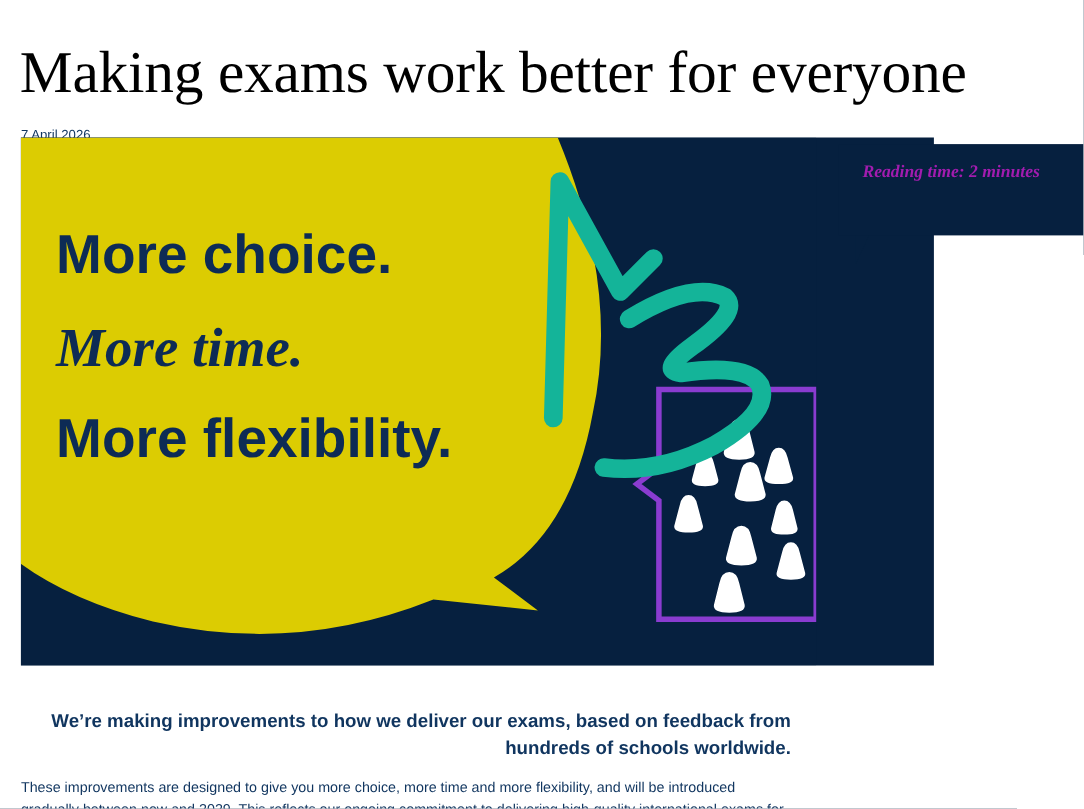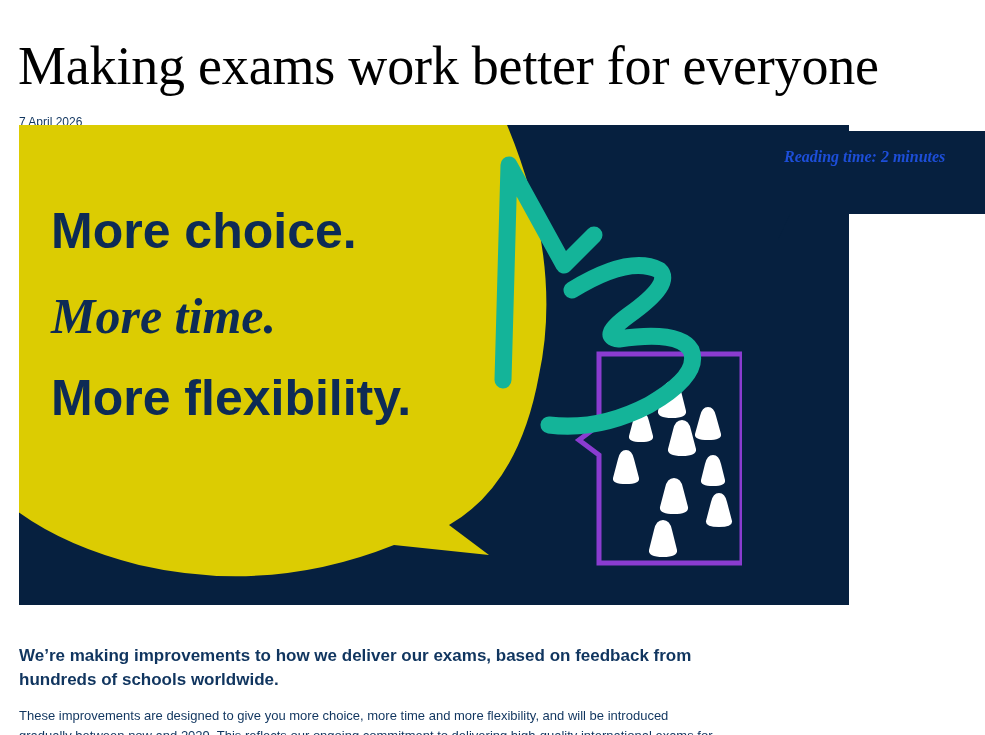--- a/index.html
+++ b/index.html
@@ -91,21 +91,21 @@
   .reading-time-text {
     position: absolute;
     left: 22px;
     top: 15px;
     width: 165px;
     font-family: "Liberation Serif", serif;
     font-style: italic;
     font-weight: 700;
     font-size: 16px;
     line-height: 21px;
-    color: #1d4ed8;
+    color: #a21caf;
   }
   .reading-time-tail {
     position: absolute;
     left: 16px;
     top: 83px;
     width: 0;
     height: 0;
     border-left: 12px solid #06203f;
     border-right: 18px solid transparent;
     border-bottom: 26px solid transparent;
@@ -119,20 +119,21 @@
     top: 644px;
     width: 700px;
   }
   .body-lead {
     font-family: "Liberation Sans", sans-serif;
     font-weight: 700;
     font-size: 17px;
     line-height: 24px;
     color: #10355f;
     margin: 0 0 14px 0;
+    text-align: right;
   }
   .body-paragraph {
     font-family: "Liberation Sans", sans-serif;
     font-weight: 400;
     font-size: 13px;
     line-height: 20px;
     color: #10355f;
     margin: 0;
   }
 </style>

